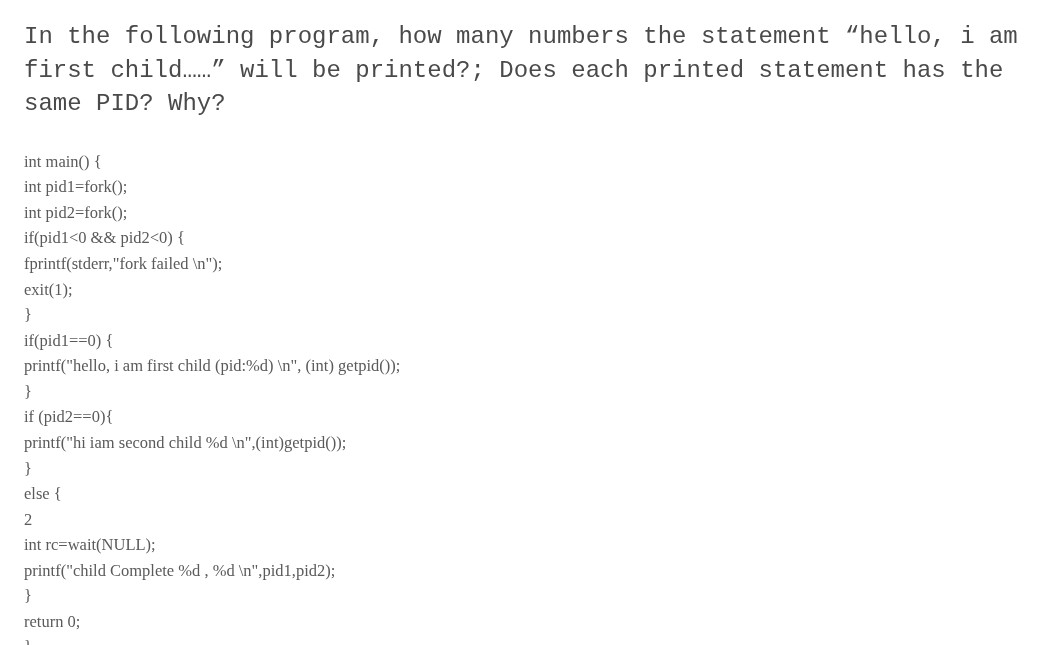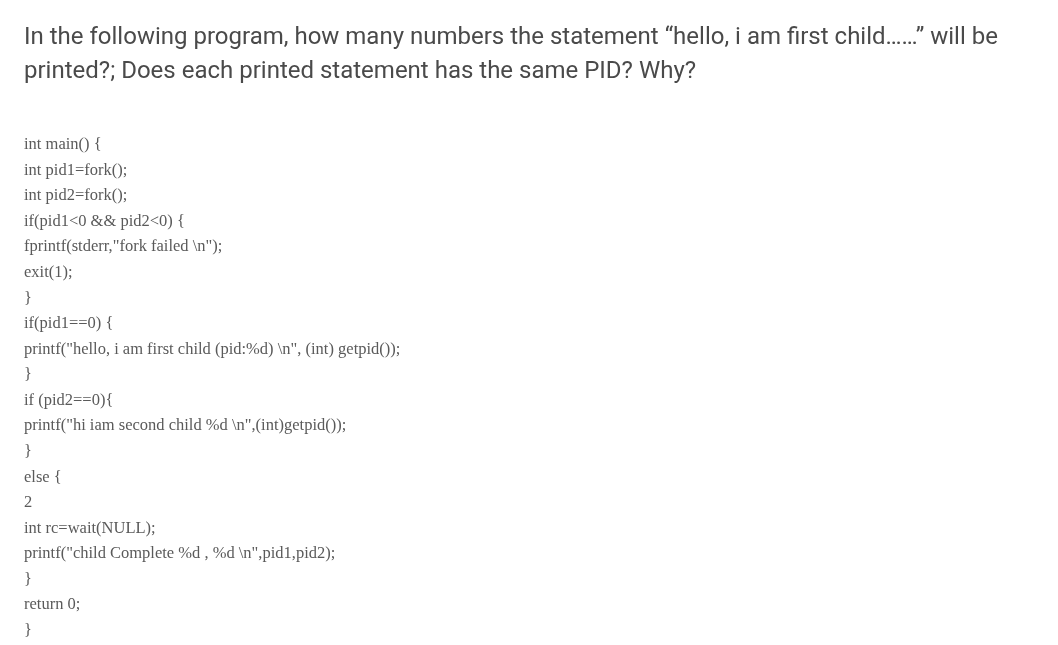--- a/index.html
+++ b/index.html
@@ -8,22 +8,23 @@
       font-family: -apple-system, BlinkMacSystemFont, "Segoe UI", Roboto, Helvetica, Arial, sans-serif;
       color: #3c3c3c;
       background: #ffffff;
       width: 1058px;
       box-sizing: border-box;
     }
     .question {
       font-size: 24px;
       line-height: 1.4;
       color: #4a4a4a;
-      margin-bottom: 44px;
+      margin-bottom: 28px;
       font-weight: 400;
+      font-family: Liberation Mono, monospace;
     }
     .code {
       font-family: Liberation Serif, serif;
       font-size: 16.5px;
       line-height: 1.55;
       white-space: pre;
       color: #5a5a5a;
     }
   </style>
 </head>

